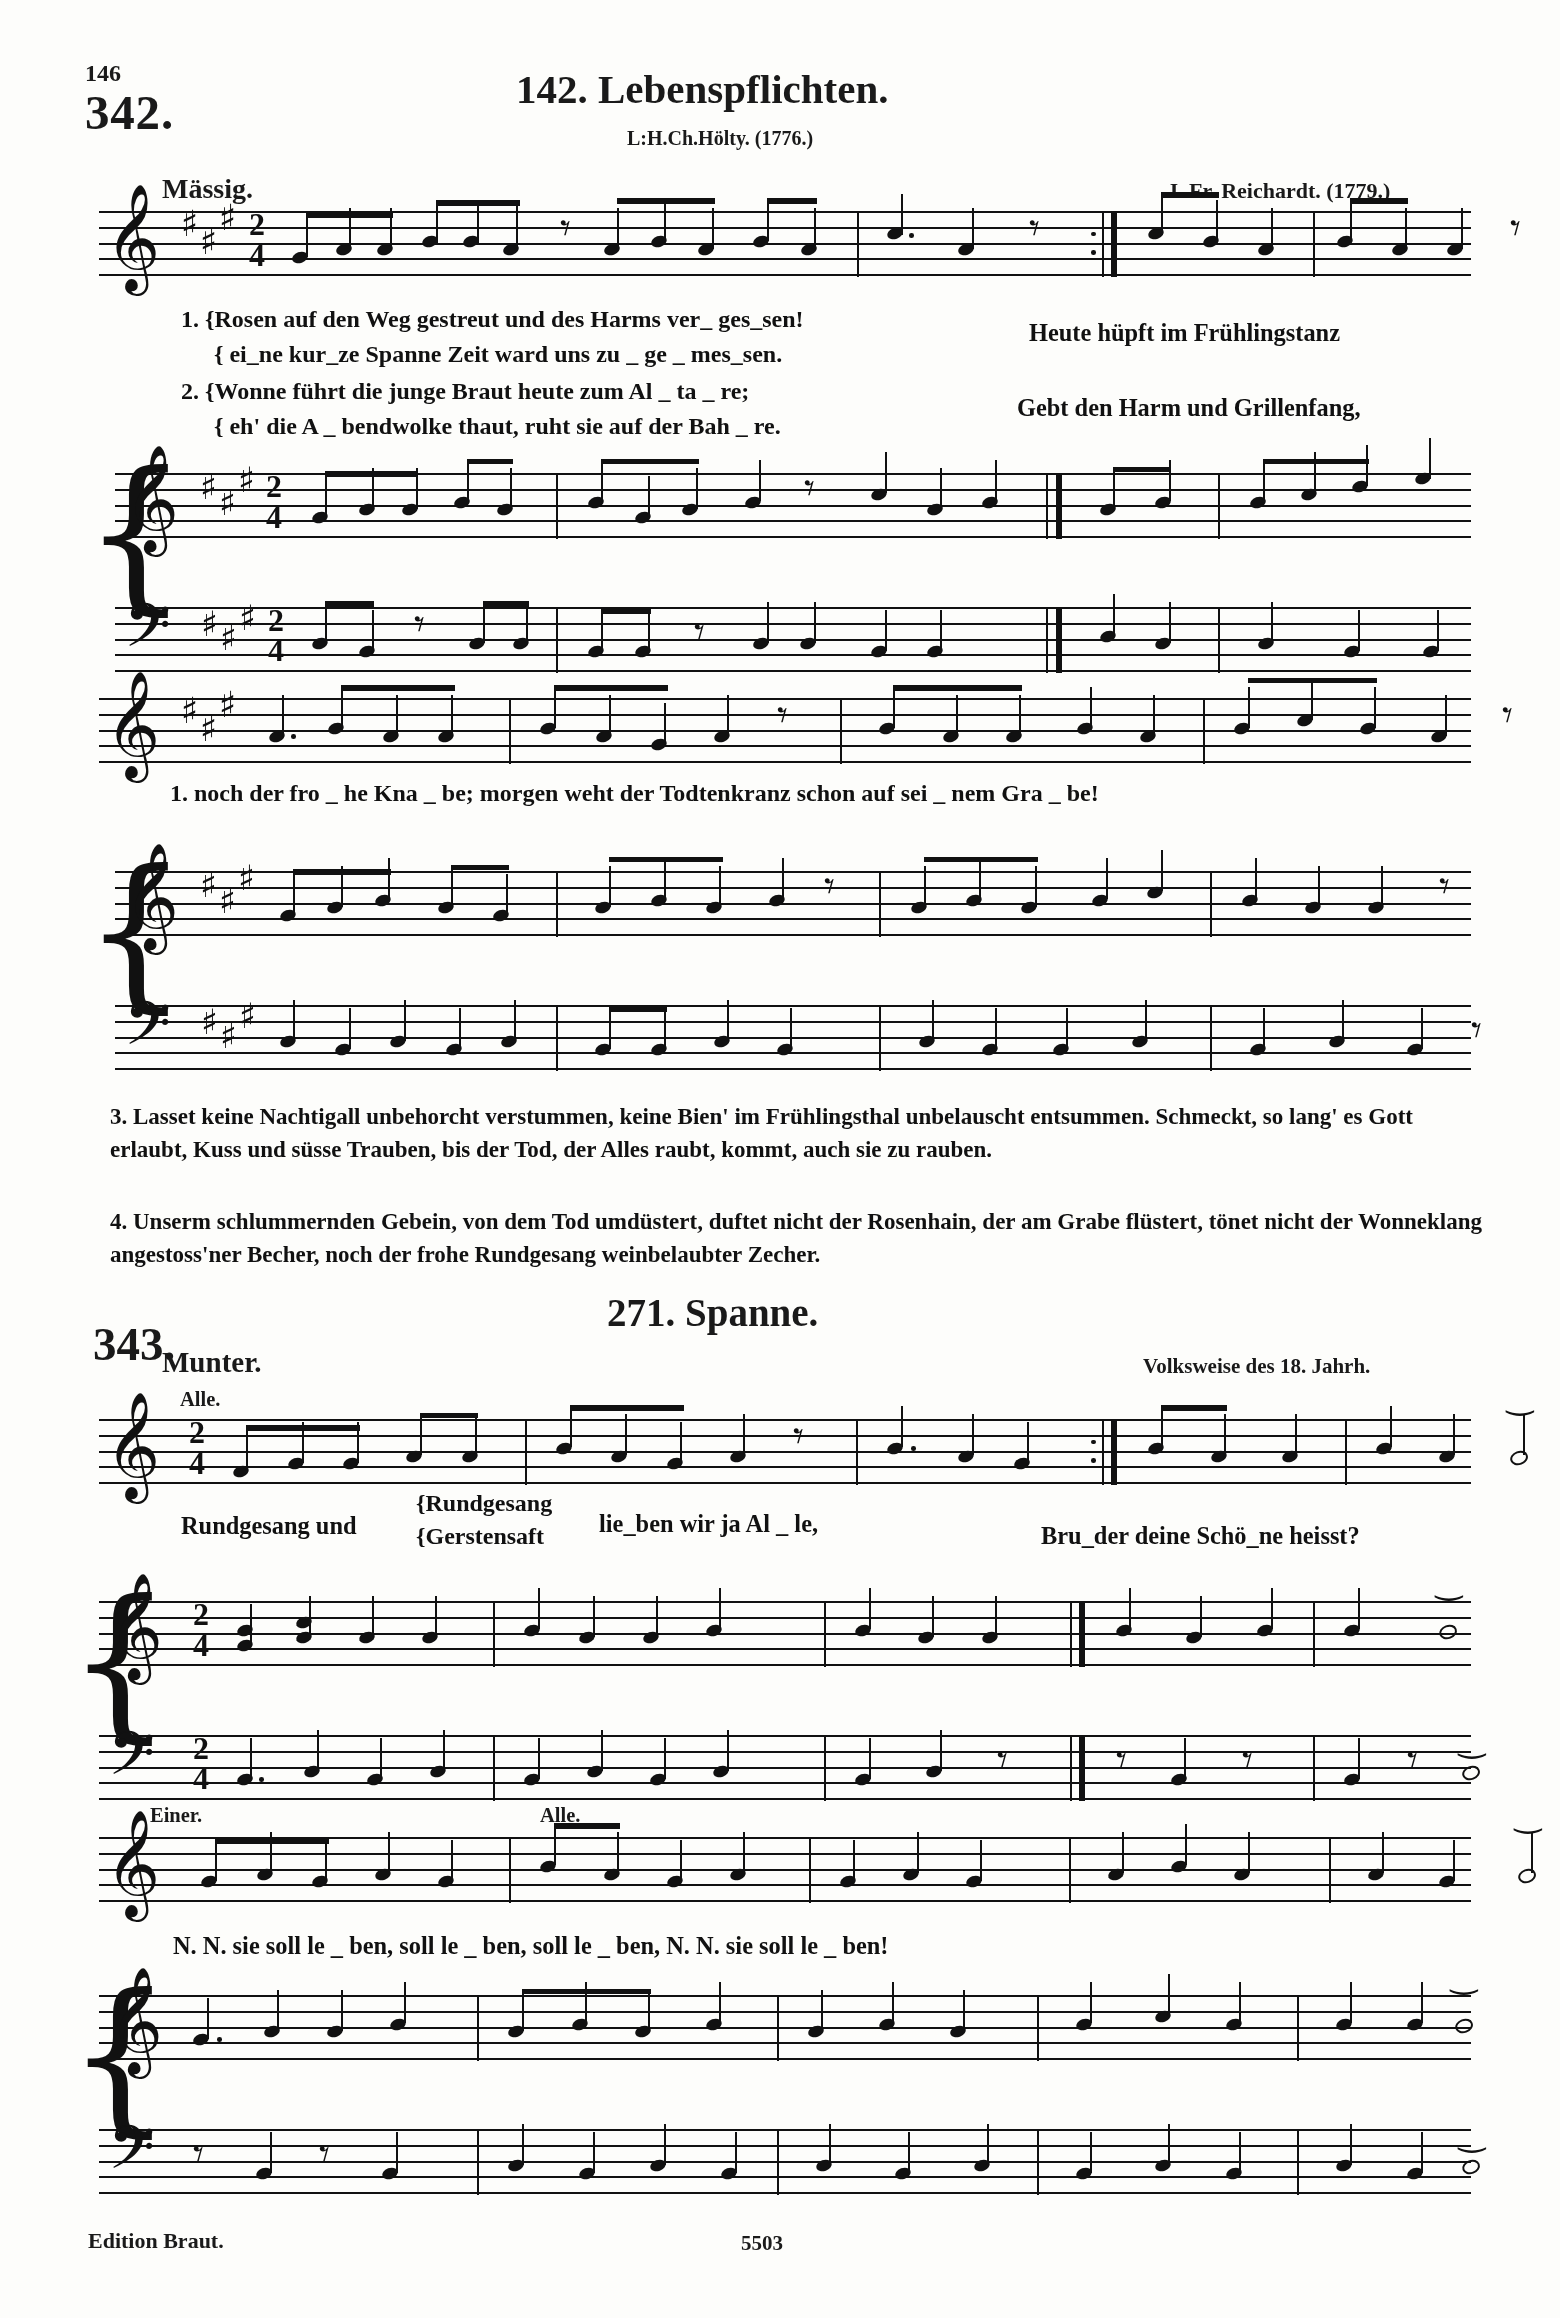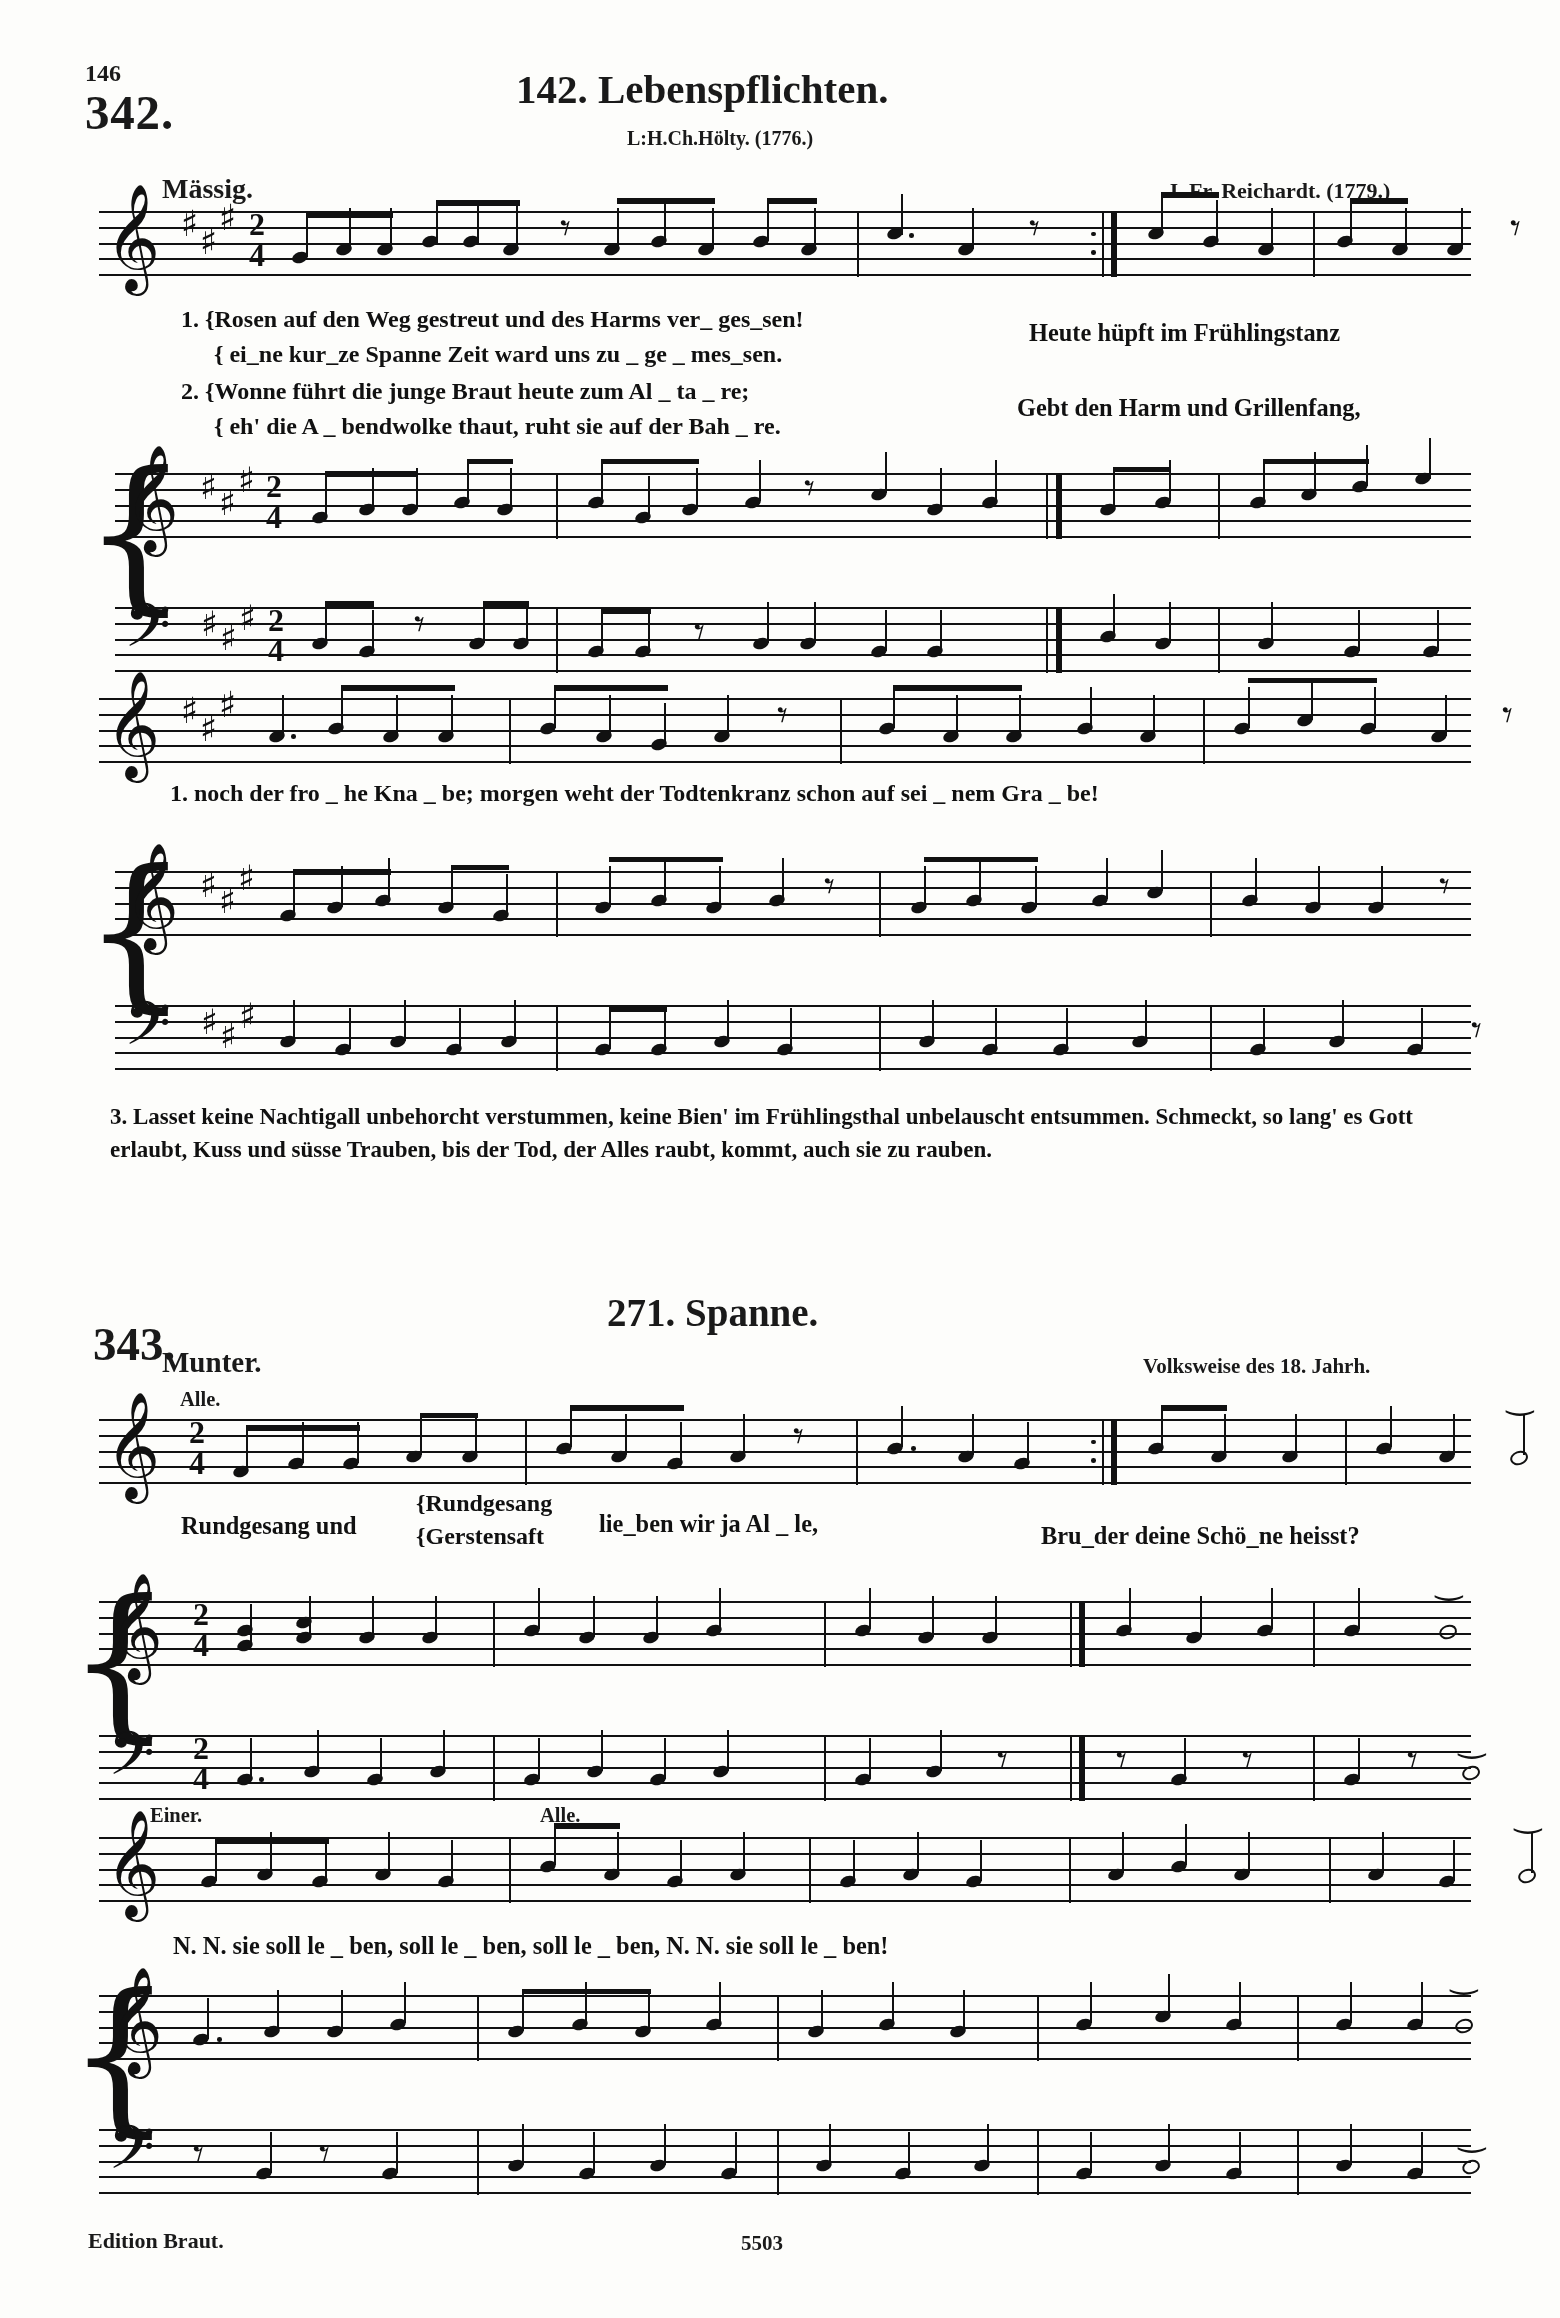--- a/index.html
+++ b/index.html
@@ -600,20 +600,24 @@
     <div class="notehead" style="left:1246px; top:173px;"></div>
       <div class="stem" style="left:1259px; top:137px;"></div>
     <div class="notehead" style="left:1324px; top:181px;"></div>
       <div class="stem" style="left:1338px; top:145px;"></div>
     <div class="rest" style="left:1388px; top:147px; font-size:41px;">𝄾</div>
   </div>
 
   <div class="verse-block" style="left:110px; top:1100px; width:1372px; font-size:23px;">
     <span class="verse-num">3.</span>
     <span>Lasset keine Nachtigall unbehorcht verstummen, keine Bien' im Frühlingsthal unbelauscht entsummen. Schmeckt, so lang' es Gott erlaubt, Kuss und süsse Trauben, bis der Tod, der Alles raubt, kommt, auch sie zu rauben.</span>
+  </div>
+  <div class="verse-block" style="left:110px; top:1205px; width:1372px; font-size:23px;">
+    <span class="verse-num">4.</span>
+    <span>Unserm schlummernden Gebein, von dem Tod umdüstert, duftet nicht der Rosenhain, der am Grabe flüstert, tönet nicht der Wonneklang angestoss'ner Becher, noch der frohe Rundgesang weinbelaubter Zecher.</span>
   </div>
 
   <div class="t serif-bold" id="piece2-number">343.</div>
   <div class="t serif-bold" id="piece2-title">
     <span>271.</span>
     <span>Spanne.</span>
   </div>
   <div class="t serif-bold" id="piece2-source">Volksweise des 18. Jahrh.</div>
   <div class="t serif-bold" id="piece2-tempo">Munter.</div>
   <div class="t cue" style="left:180px; top:1389px;">Alle.</div>

